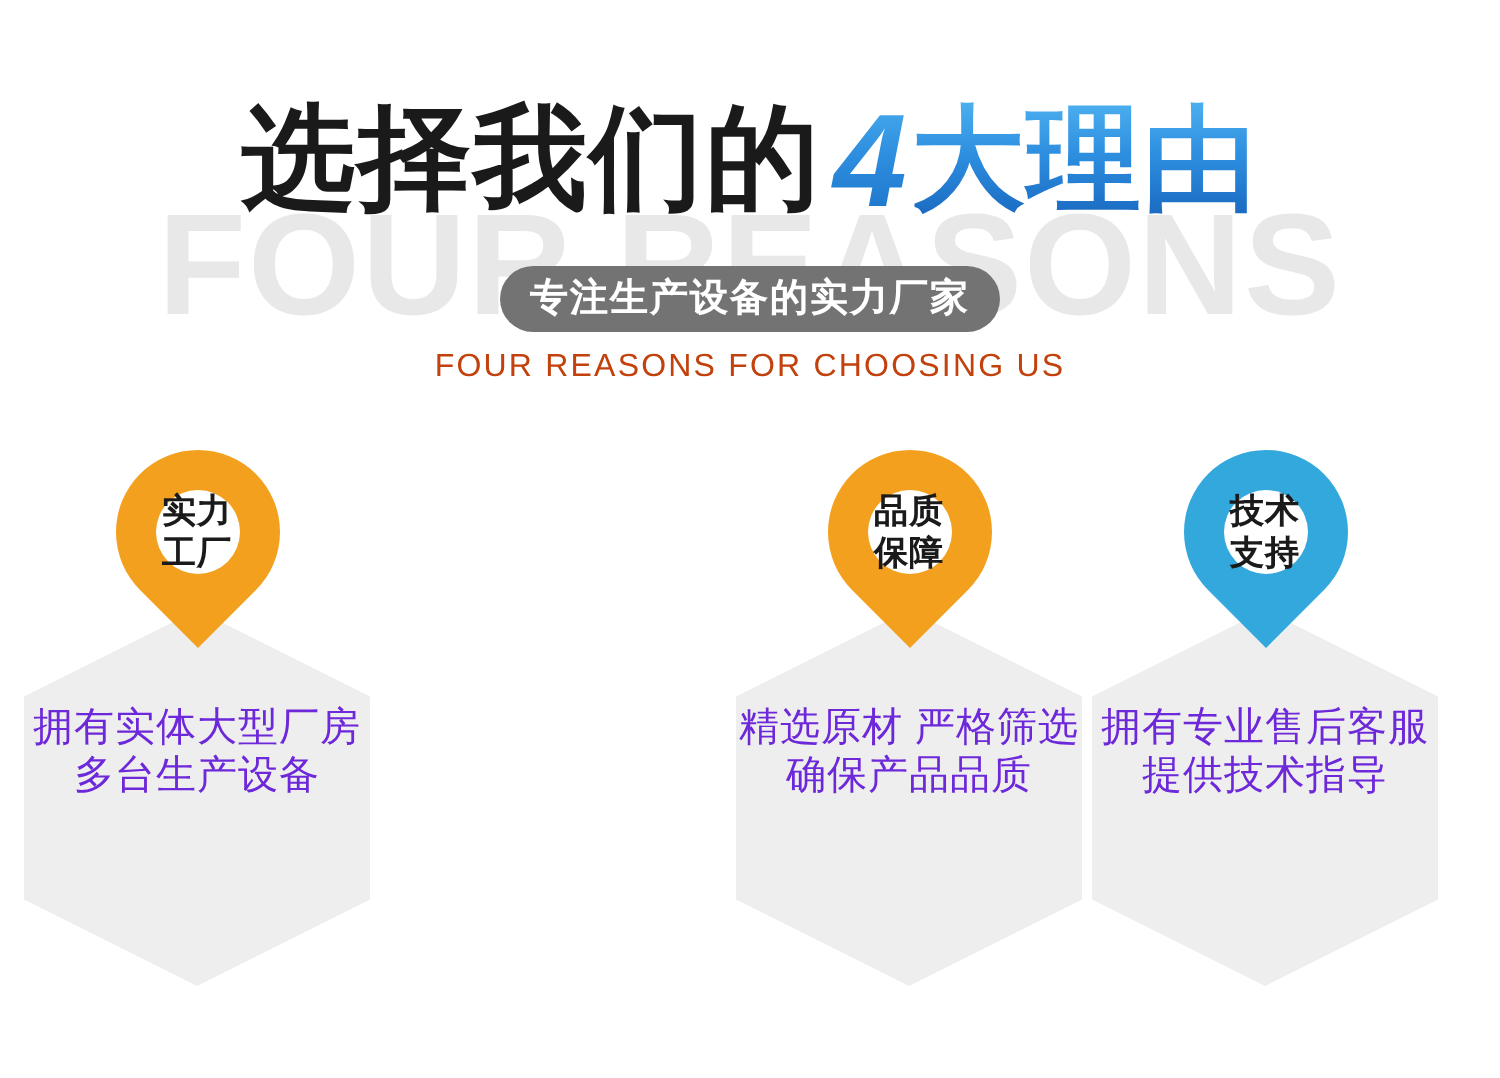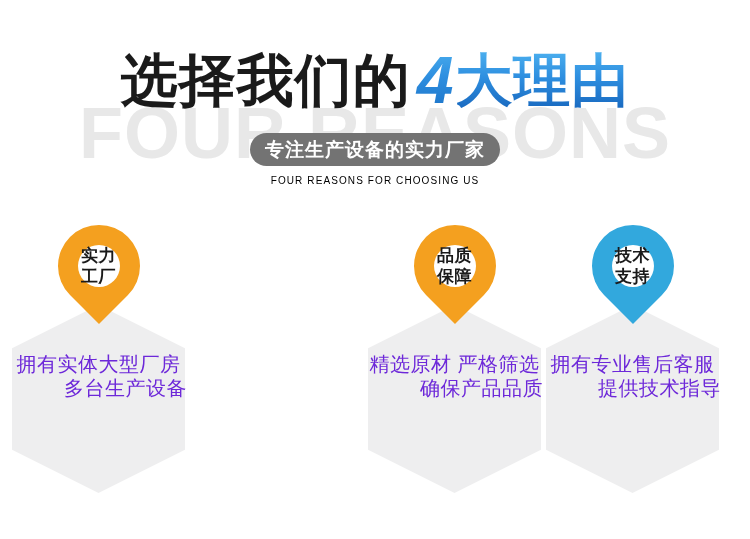--- a/index.html
+++ b/index.html
@@ -97,23 +97,23 @@
     line-height: 33px;
     white-space: nowrap;
   }
 
   .subtitle-en {
     position: absolute;
     left: 0;
     top: 175px;
     width: 750px;
     text-align: center;
-    font-size: 10px;
+    font-size: 16px;
     letter-spacing: 1.1px;
-    color: #000000;
+    color: #c2410c;
     white-space: nowrap;
   }
 
   
   .cards {
     position: absolute;
     left: 0;
     top: 225px;
     width: 750px;
     height: 280px;
@@ -144,21 +144,21 @@
     position: absolute;
     left: 0;
     top: 127px;
     width: 177px;
     text-align: center;
     font-size: 20px;
     line-height: 24px;
     color: #6d28d9;
     letter-spacing: 0.5px;
   }
-  .hex-text .l2 { display: block; text-align: right; }
+  .hex-text .l2 { display: block; }
 
   
   .pin {
     position: absolute;
     left: 50%;
     top: 0;
     width: 82px;
     height: 108px;
     margin-left: -41px;
   }

